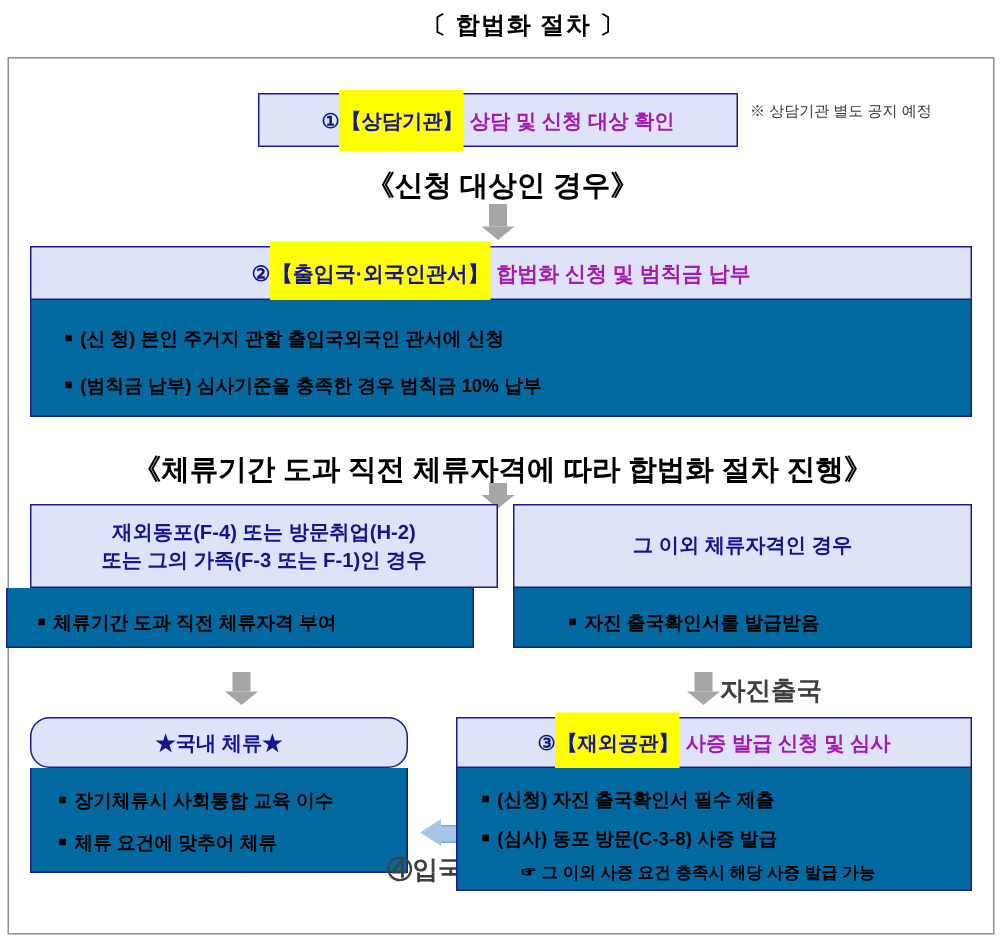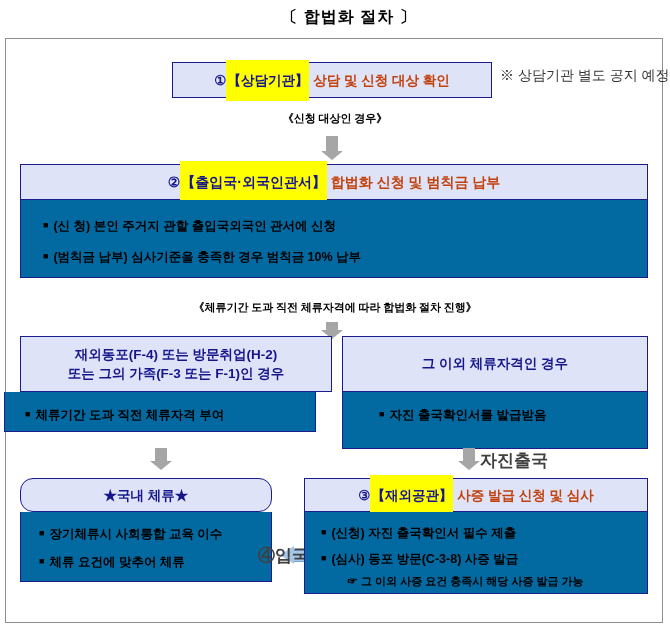--- a/index.html
+++ b/index.html
@@ -53,36 +53,35 @@
     color: #15158c;
     text-align: center;
     white-space: nowrap;
   }
   .hl {
     background: #ffff00;
     color: #15158c;
     padding: 13px 1px;
   }
   .black {
-    color: #c2410c;
+    color: #a21caf;
   }
   .note {
     position: absolute;
-    font-size: 14px;
+    font-size: 10px;
     color: #333333;
     white-space: nowrap;
   }
   .conn-text {
     position: absolute;
-    font-size: 11px;
+    font-size: 19px;
     font-weight: bold;
     text-align: center;
     width: 100%;
     color: #000000;
-    font-family: Liberation Serif, serif;
   }
   .fat-arrow {
     position: absolute;
     width: 22px;
   }
   .fat-arrow .stem {
     position: absolute;
     left: 5px;
     top: 0;
     width: 12px;
@@ -200,21 +199,21 @@
     <div class="bullets" style="top:11px; padding-left:20px;">
       <div><span class="sq">■</span><span>체류기간 도과 직전 체류자격 부여</span></div>
     </div>
   </div>
 
   <div class="box" style="left:342px; top:336px; width:306px; height:56px;">
     <div class="hdr" style="position:absolute; left:0; right:0; top:18px;">
       <span>그 이외 체류자격인 경우</span>
     </div>
   </div>
-  <div class="box box-white" style="left:342px; top:392px; width:306px; height:57px; border-top:none;">
+  <div class="box box-white" style="left:342px; top:392px; width:306px; height:40px; border-top:none;">
     <div class="bullets" style="top:11px; padding-left:36px;">
       <div><span class="sq">■</span><span>자진 출국확인서를 발급받음</span></div>
     </div>
   </div>
 
   <div class="fat-arrow" style="left:150px; top:448px; height:22px;">
     <div class="stem" style="height:13px;"></div>
     <div class="head" style="top:13px;"></div>
   </div>
   <div class="fat-arrow" style="left:458px; top:448px; height:22px;">
@@ -232,21 +231,21 @@
     <div class="bullets" style="top:10px; padding-left:18px;">
       <div><span class="sq">■</span><span>장기체류시 사회통합 교육 이수</span></div>
       <div style="margin-top:11px;"><span class="sq">■</span><span>체류 요건에 맞추어 체류</span></div>
     </div>
   </div>
 
   <div class="left-arrow" style="left:280px; top:546px; width:66px;">
     <div class="stem" style="width:52px;"></div>
     <div class="head"></div>
   </div>
-  <div class="label-free" style="left:258px; top:544px;">④입국</div>
+  <div class="label-free" style="left:258px; top:568px;">④입국</div>
 
   <div class="box" style="left:304px; top:478px; width:344px; height:34px;">
     <div class="hdr" style="position:absolute; left:0; right:0; top:8px;">
       <span>③</span><span class="hl">【재외공관】</span><span class="black"> 사증 발급 신청 및 심사</span>
     </div>
   </div>
   <div class="box box-white" style="left:304px; top:512px; width:344px; height:82px; border-top:none;">
     <div class="bullets" style="top:9px; padding-left:16px;">
       <div><span class="sq">■</span><span>(신청) 자진 출국확인서 필수 제출</span></div>
       <div style="margin-top:9px;"><span class="sq">■</span><span>(심사) 동포 방문(C-3-8) 사증 발급</span></div>

